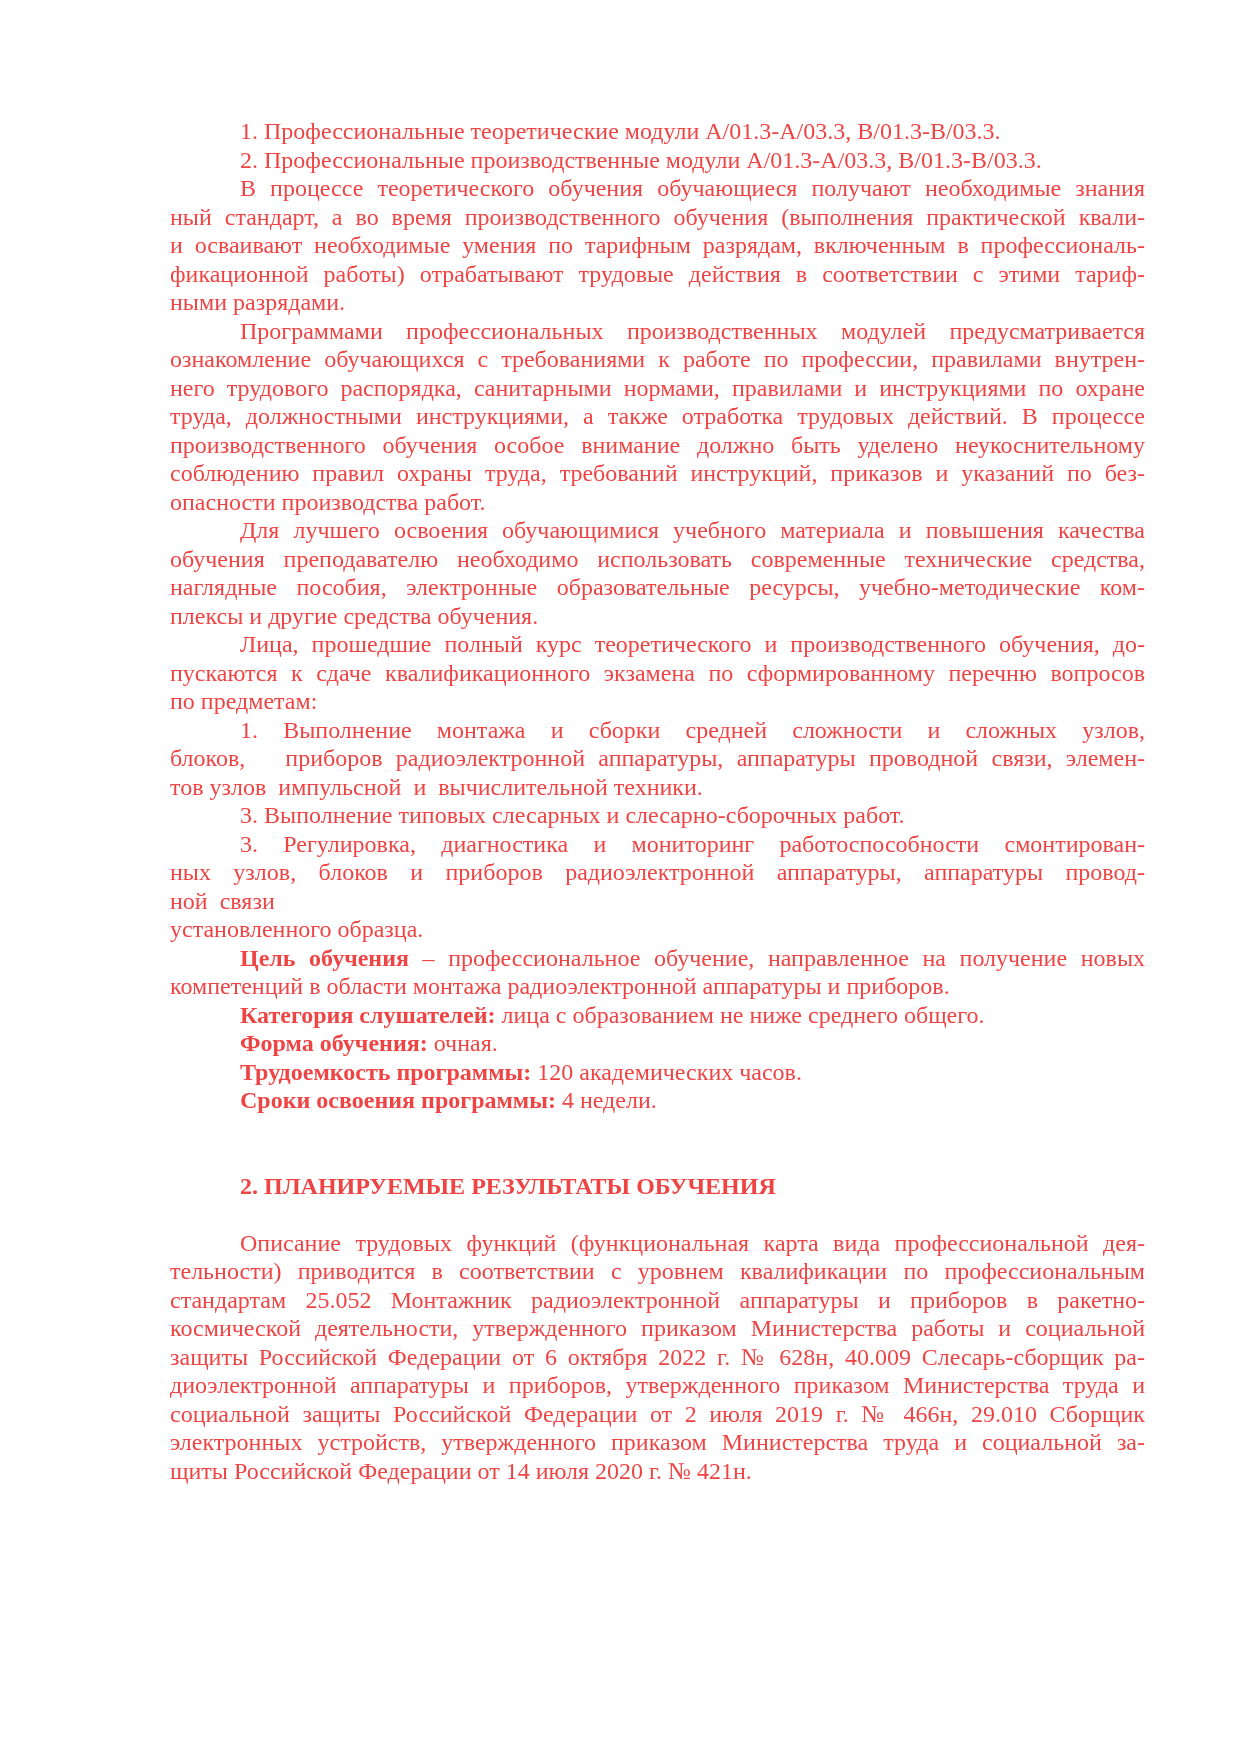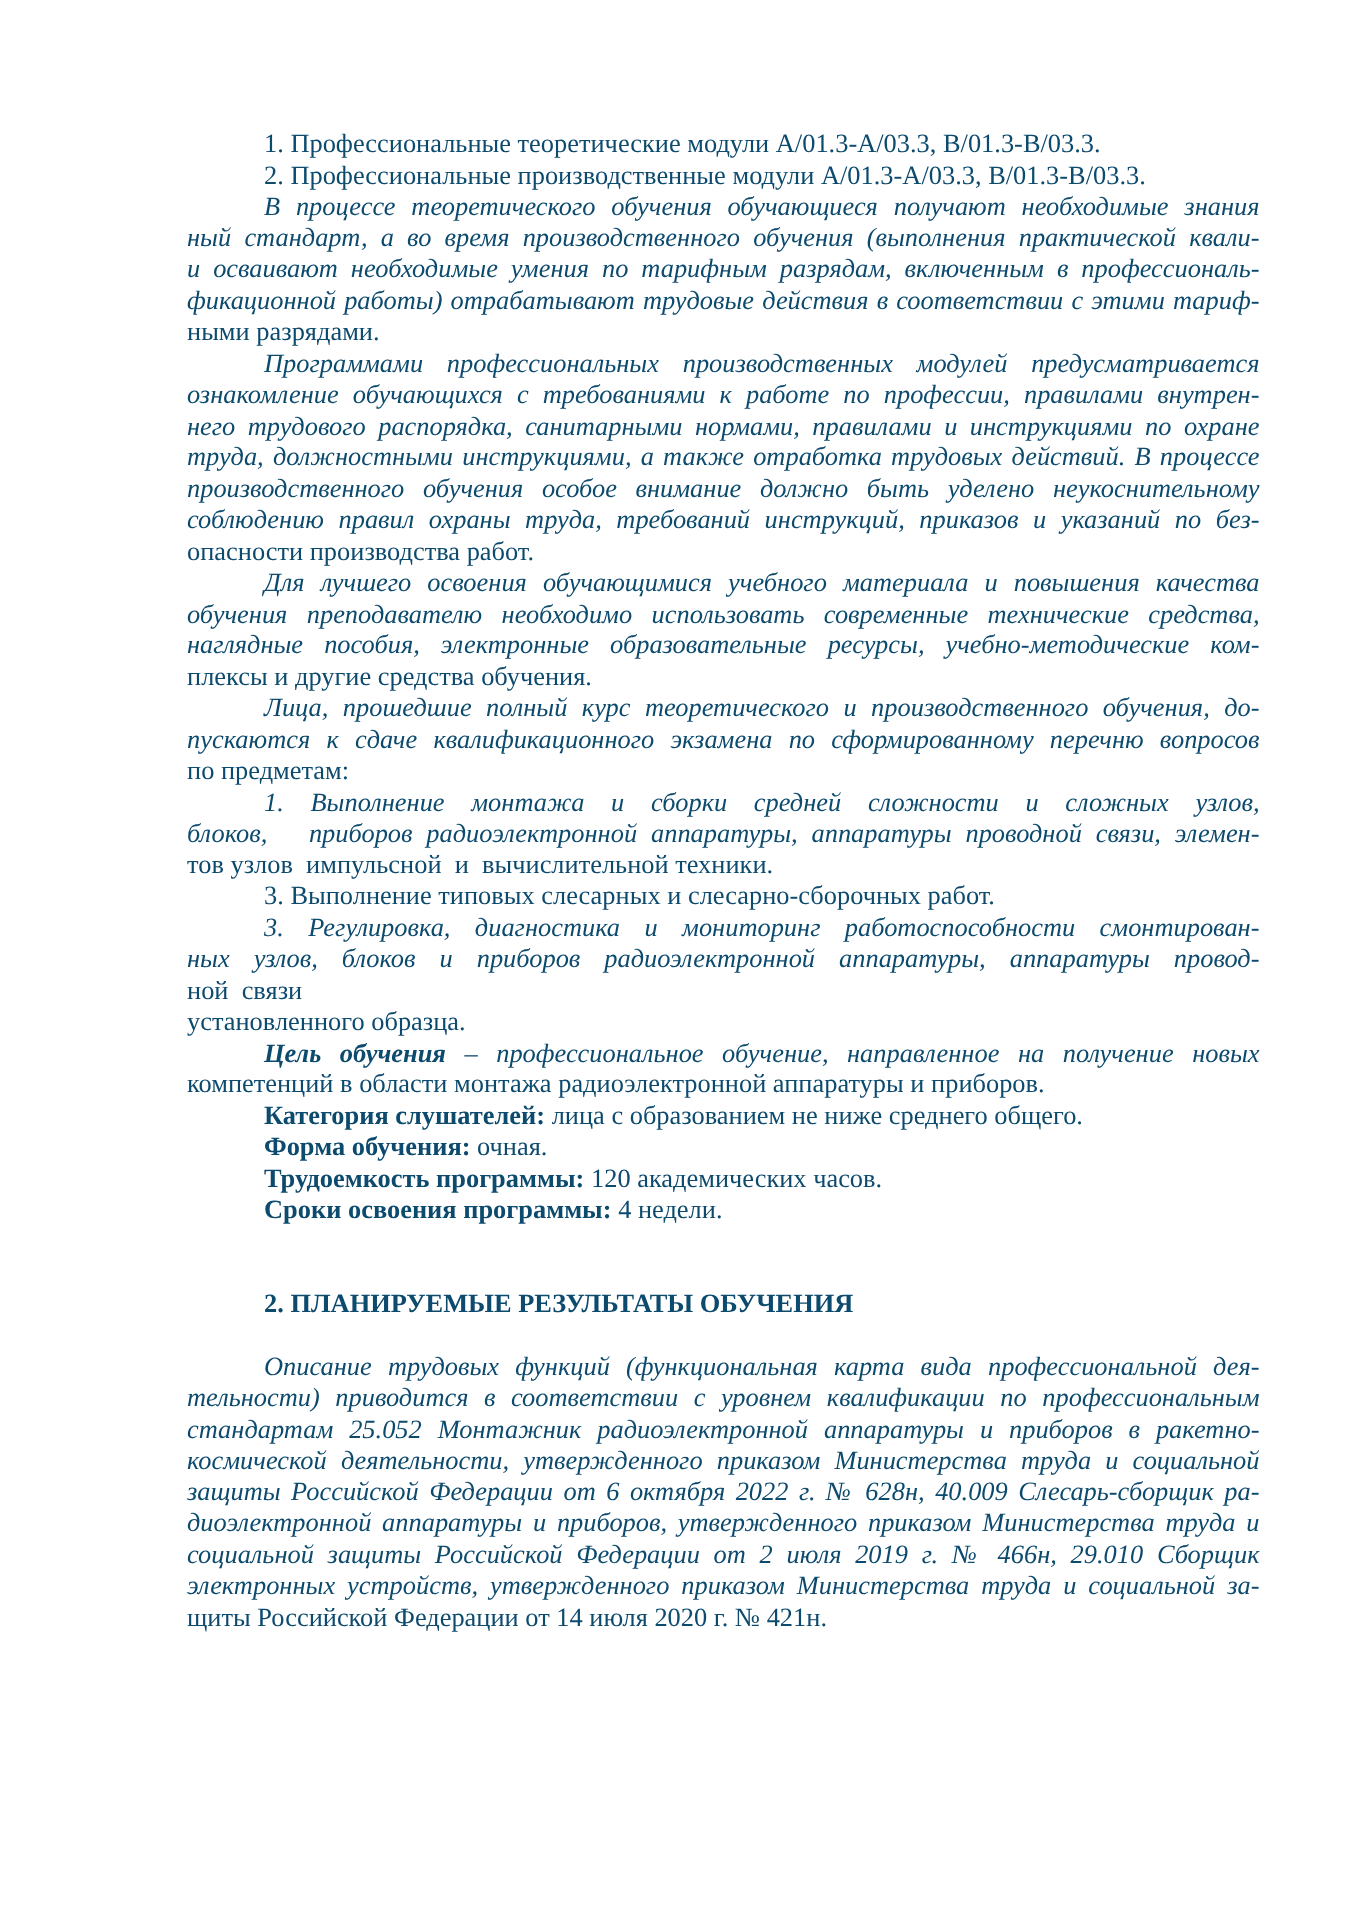--- a/index.html
+++ b/index.html
@@ -25,34 +25,33 @@
   }
   .line {
     min-height: 28.5px;
   }
   .line.indent {
     text-indent: 70px;
   }
   .line.just {
     text-align: justify;
     text-align-last: justify;
-    font-style: italic;
   }
   .b {
     font-weight: bold;
   }
   .heading .line {
     font-weight: bold;
   }
 </style>
 </head>
 <body>
 
 <div class="page">
-  <div class="content" id="doc-content" style="color: #0c4a6e;">
+  <div class="content" id="doc-content" style="color: #ef4444;">
       <div>
         <div class="line indent"><span>1. Профессиональные теоретические модули А/01.3-А/03.3, В/01.3-В/03.3.</span></div>
       </div>
       <div>
         <div class="line indent"><span>2. Профессиональные производственные модули А/01.3-А/03.3, В/01.3-В/03.3.</span></div>
       </div>
       <div>
         <div class="line indent just"><span>В процессе теоретического обучения обучающиеся получают необходимые знания</span></div>
         <div class="line just"><span>ный стандарт, а во время производственного обучения (выполнения практической квали-</span></div>
         <div class="line just"><span>и осваивают необходимые умения по тарифным разрядам, включенным в профессиональ-</span></div>
@@ -113,21 +112,21 @@
       </div>
       <div style="height: 57px;"></div>
       <div class="heading">
         <div class="line indent"><span class="b">2. ПЛАНИРУЕМЫЕ РЕЗУЛЬТАТЫ ОБУЧЕНИЯ</span></div>
       </div>
       <div style="height: 28.5px;"></div>
       <div>
         <div class="line indent just"><span>Описание трудовых функций (функциональная карта вида профессиональной дея-</span></div>
         <div class="line just"><span>тельности) приводится в соответствии с уровнем квалификации по профессиональным</span></div>
         <div class="line just"><span>стандартам 25.052 Монтажник радиоэлектронной аппаратуры и приборов в ракетно-</span></div>
-        <div class="line just"><span>космической деятельности, утвержденного приказом Министерства труда и социальной</span></div>
+        <div class="line just"><span>космической деятельности, утвержденного приказом Министерства работы и социальной</span></div>
         <div class="line just"><span>защиты Российской Федерации от 6 октября 2022 г. № 628н, 40.009 Слесарь-сборщик ра-</span></div>
         <div class="line just"><span>диоэлектронной аппаратуры и приборов, утвержденного приказом Министерства труда и</span></div>
         <div class="line just"><span>социальной защиты Российской Федерации от 2 июля 2019 г. № 466н, 29.010 Сборщик</span></div>
         <div class="line just"><span>электронных устройств, утвержденного приказом Министерства труда и социальной за-</span></div>
         <div class="line"><span>щиты Российской Федерации от 14 июля 2020 г. № 421н.</span></div>
       </div>
     </div>
 </div>
 
 </body></html>

